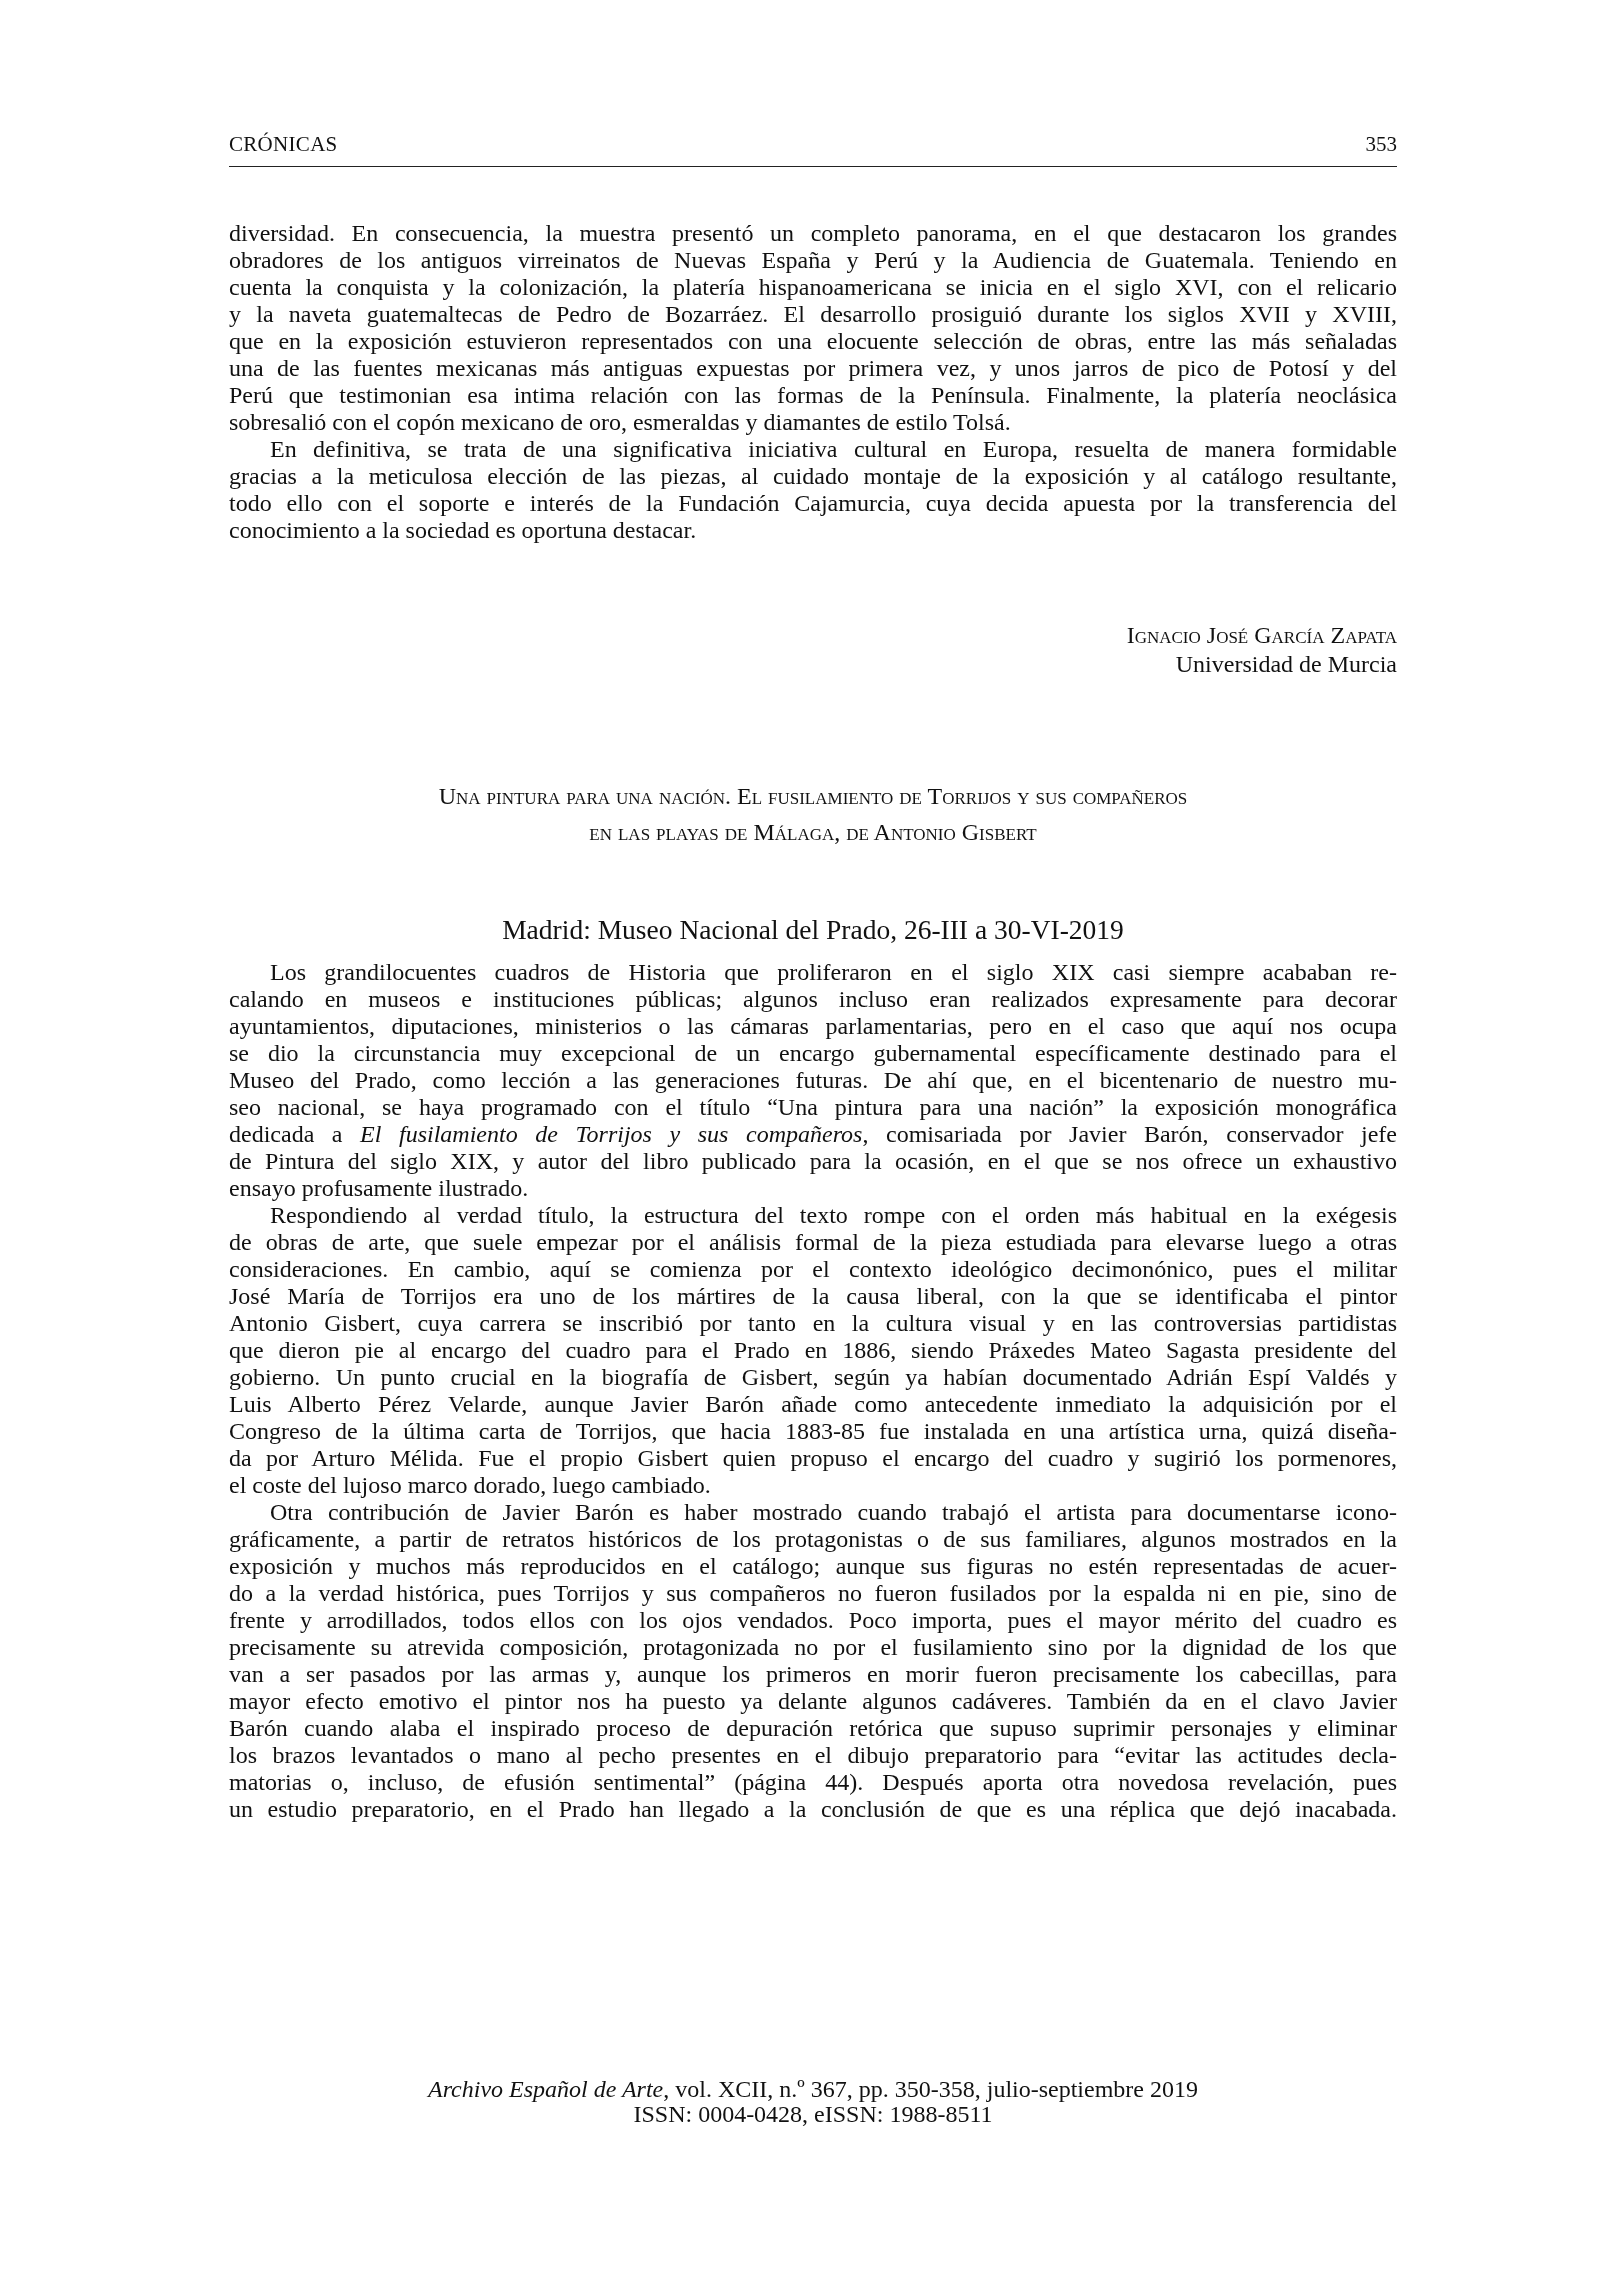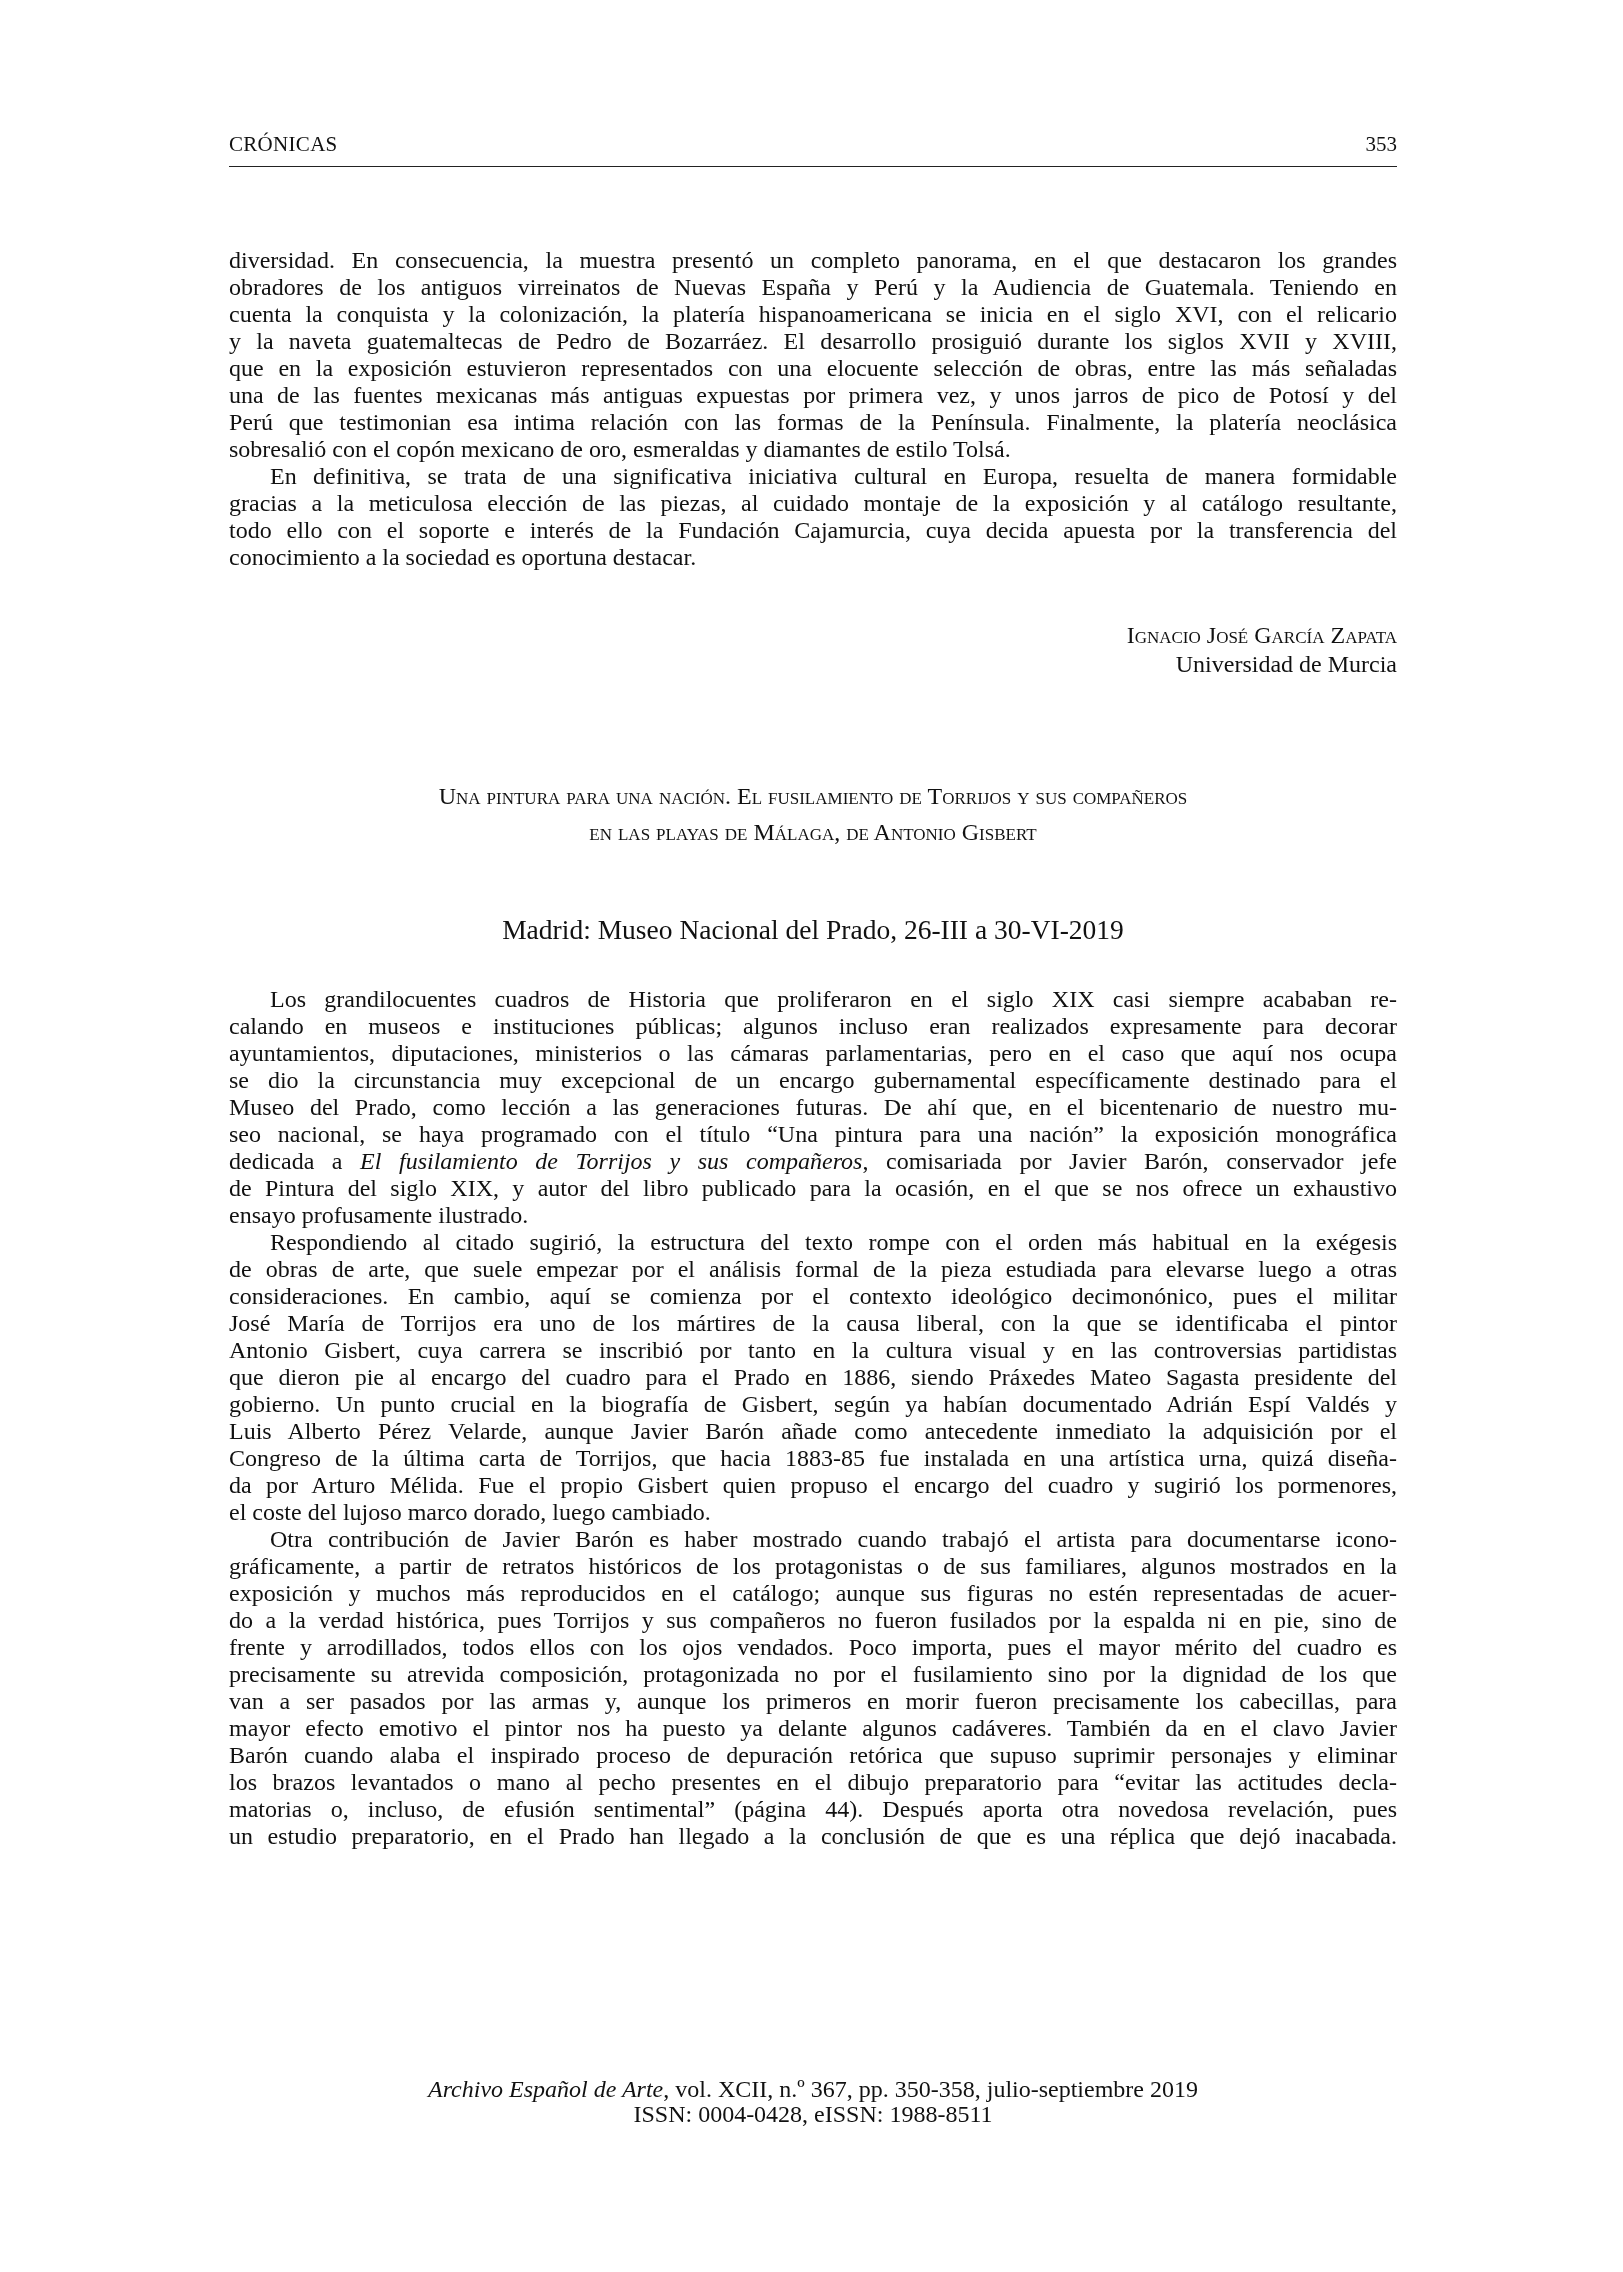--- a/index.html
+++ b/index.html
@@ -4,21 +4,21 @@
 <style>
   html, body { margin: 0; padding: 0; background: #ffffff; }
   body { width: 1623px; height: 2273px; position: relative; overflow: hidden;
          font-family: "Liberation Serif", "DejaVu Serif", serif; color: #111111; }
   .page { position: absolute; left: 0; top: 0; width: 1623px; height: 2273px; }
   .running-head { position: absolute; left: 229px; top: 132px; width: 1168px; height: 29px;
                   font-size: 21px; }
   .running-head .left { position: absolute; left: 0; top: 0; letter-spacing: 0.3px; }
   .running-head .right { position: absolute; right: 0; top: 0; }
   .rule { position: absolute; left: 229px; top: 166px; width: 1168px; height: 1.4px; background: #222; }
-  .block { position: absolute; left: 229px; width: 1168px; font-size: 24px; margin-top: 27px; }
+  .block { position: absolute; left: 229px; width: 1168px; font-size: 24px; }
   .line { display: block; height: 27px; line-height: 27px; text-align: justify;
           text-align-last: justify; white-space: nowrap; overflow: visible; }
   .line.last { text-align-last: left; }
   .line.indent { text-indent: 41px; }
   .signature { position: absolute; right: 226px; top: 621px; text-align: right; font-size: 24px; }
   .signature .name { font-variant: small-caps; line-height: 29px; }
   .signature .affil { line-height: 29px; }
   .title-block { position: absolute; left: 229px; width: 1168px; top: 775px; text-align: center;
                  font-size: 24px; font-variant: small-caps; }
   .title-block div { line-height: 29px; margin-top: 7px; }
@@ -76,21 +76,21 @@
       <span class="line">calando en museos e instituciones públicas; algunos incluso eran realizados expresamente para decorar</span>
       <span class="line">ayuntamientos, diputaciones, ministerios o las cámaras parlamentarias, pero en el caso que aquí nos ocupa</span>
       <span class="line">se dio la circunstancia muy excepcional de un encargo gubernamental específicamente destinado para el</span>
       <span class="line">Museo del Prado, como lección a las generaciones futuras. De ahí que, en el bicentenario de nuestro mu-</span>
       <span class="line">seo nacional, se haya programado con el título “Una pintura para una nación” la exposición monográfica</span>
       <span class="line"><span>dedicada a </span><i>El fusilamiento de Torrijos y sus compañeros</i><span>, comisariada por Javier Barón, conservador jefe</span></span>
       <span class="line">de Pintura del siglo XIX, y autor del libro publicado para la ocasión, en el que se nos ofrece un exhaustivo</span>
       <span class="line last">ensayo profusamente ilustrado.</span>
     </div>
     <div>
-      <span class="line indent">Respondiendo al citado sugirió, la estructura del texto rompe con el orden más habitual en la exégesis</span>
+      <span class="line indent">Respondiendo al verdad título, la estructura del texto rompe con el orden más habitual en la exégesis</span>
       <span class="line">de obras de arte, que suele empezar por el análisis formal de la pieza estudiada para elevarse luego a otras</span>
       <span class="line">consideraciones. En cambio, aquí se comienza por el contexto ideológico decimonónico, pues el militar</span>
       <span class="line">José María de Torrijos era uno de los mártires de la causa liberal, con la que se identificaba el pintor</span>
       <span class="line">Antonio Gisbert, cuya carrera se inscribió por tanto en la cultura visual y en las controversias partidistas</span>
       <span class="line">que dieron pie al encargo del cuadro para el Prado en 1886, siendo Práxedes Mateo Sagasta presidente del</span>
       <span class="line">gobierno. Un punto crucial en la biografía de Gisbert, según ya habían documentado Adrián Espí Valdés y</span>
       <span class="line">Luis Alberto Pérez Velarde, aunque Javier Barón añade como antecedente inmediato la adquisición por el</span>
       <span class="line">Congreso de la última carta de Torrijos, que hacia 1883-85 fue instalada en una artística urna, quizá diseña-</span>
       <span class="line">da por Arturo Mélida. Fue el propio Gisbert quien propuso el encargo del cuadro y sugirió los pormenores,</span>
       <span class="line last">el coste del lujoso marco dorado, luego cambiado.</span>

